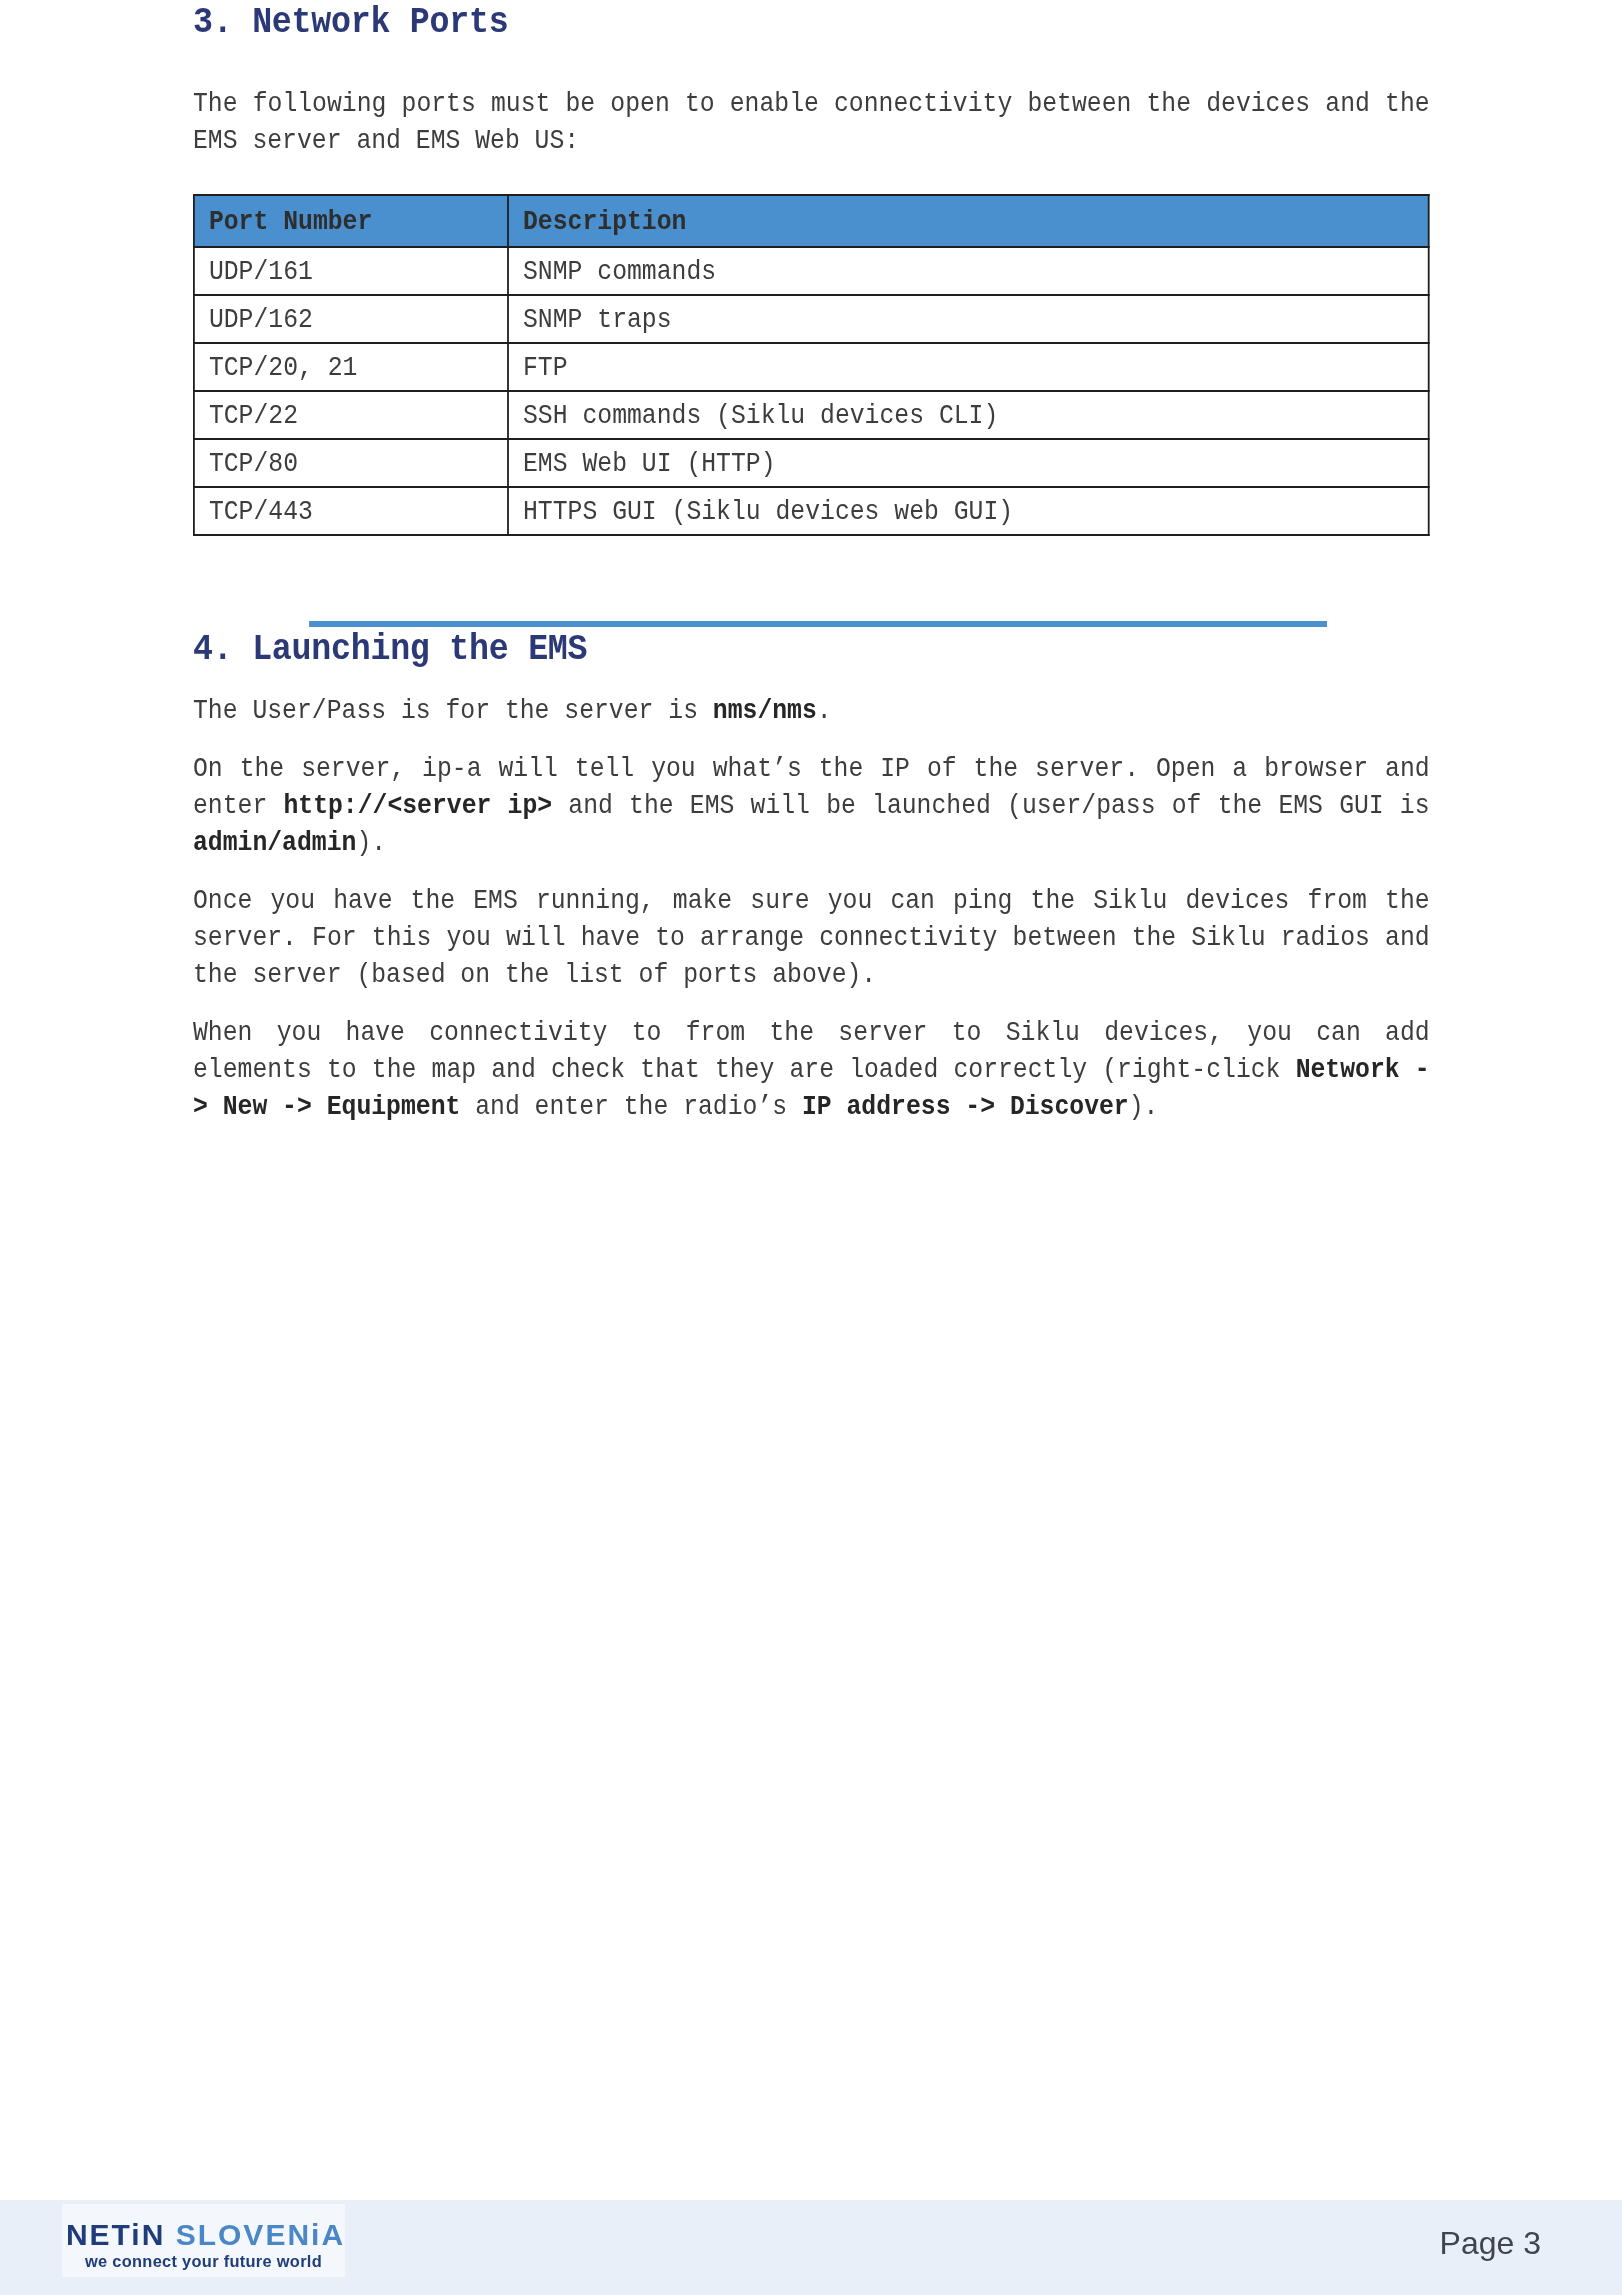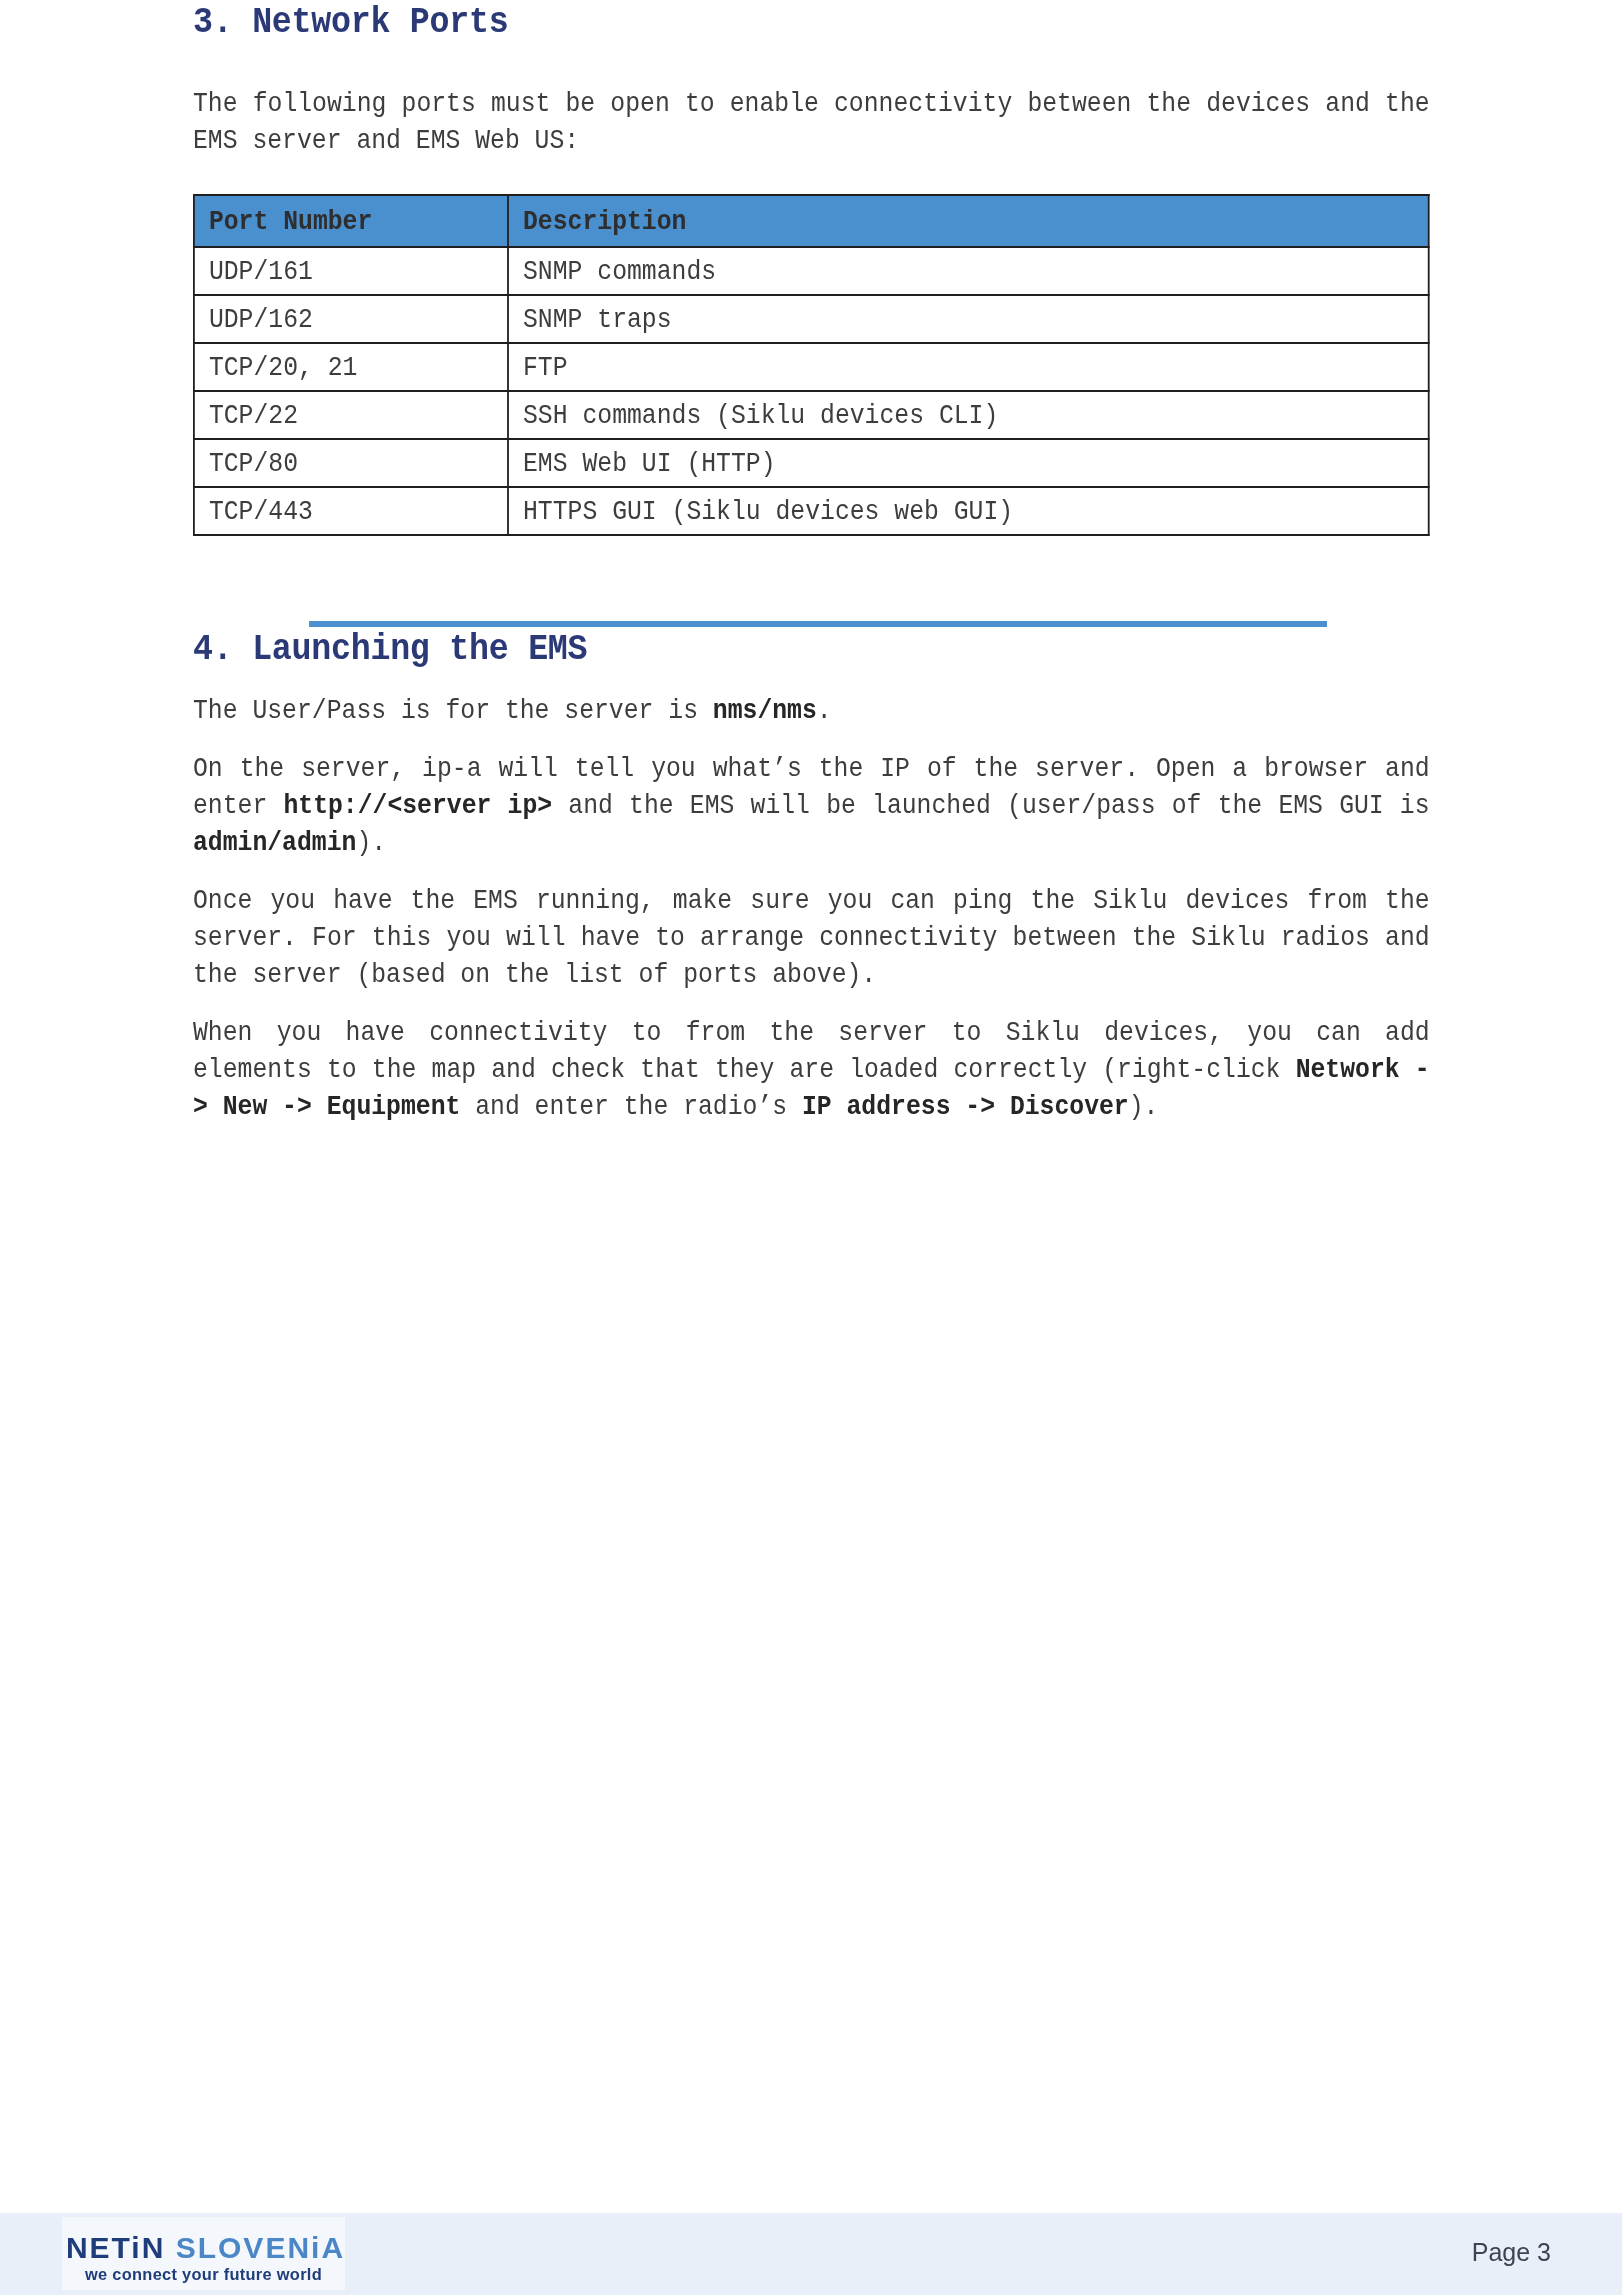--- a/index.html
+++ b/index.html
@@ -52,21 +52,21 @@
     background:var(--accent-blue);color:#2e2e2e;font-weight:700;height:52px;
   }
   table.ports td{height:48px;color:var(--body-text);}
 
   .divider{
     margin-top:85px;margin-left:129px;width:1131px;height:5.9px;
     background:var(--accent-blue);
   }
 
   footer.page-footer{
-    position:absolute;left:0;right:0;bottom:0;height:82px;
+    position:absolute;left:0;right:0;bottom:0;height:95px;
     background:var(--footer-bg);
   }
   .logo-box{
     position:absolute;left:62px;top:3.9px;width:283px;height:73px;
     background:#f4f8fc;
   }
   .brand-row{
     position:absolute;left:3.9px;top:14.4px;white-space:nowrap;
     font-size:30px;font-weight:700;letter-spacing:2px;
   }
@@ -75,21 +75,21 @@
   .brand-tagline{
     position:absolute;left:0;right:0;top:48px;text-align:center;
     font-size:16.4px;font-weight:700;color:var(--brand-navy);letter-spacing:0.3px;
   }
   .footer-line{
     position:absolute;left:357px;top:29px;margin:0;white-space:nowrap;
     font-size:20px;color:var(--footer-text);
   }
   .footer-line a{color:var(--link-blue);text-decoration:underline;}
   .page-label{
-    position:absolute;right:72px;top:25px;font-size:25px;color:#3f4450;
+    position:absolute;right:82px;top:25px;font-size:32px;color:#3f4450;
   }
 </style>
 </head>
 <body>
 
 <div class="content">
   <div class="condense">
     <h2 class="sec h3">3. Network Ports</h2>
 
     <p class="body-par intro">The following ports must be open to enable connectivity between the devices and the EMS server and EMS Web US:</p>

